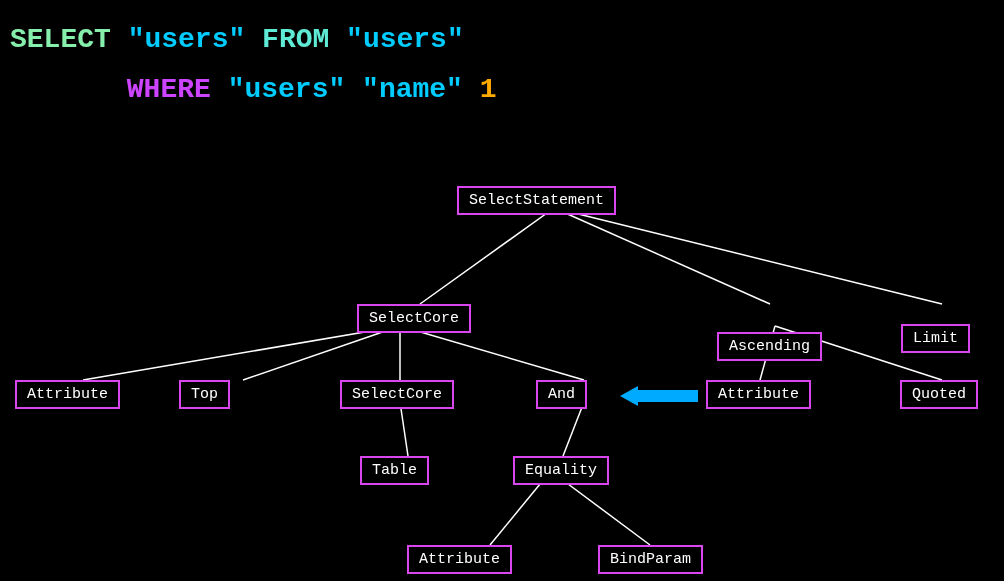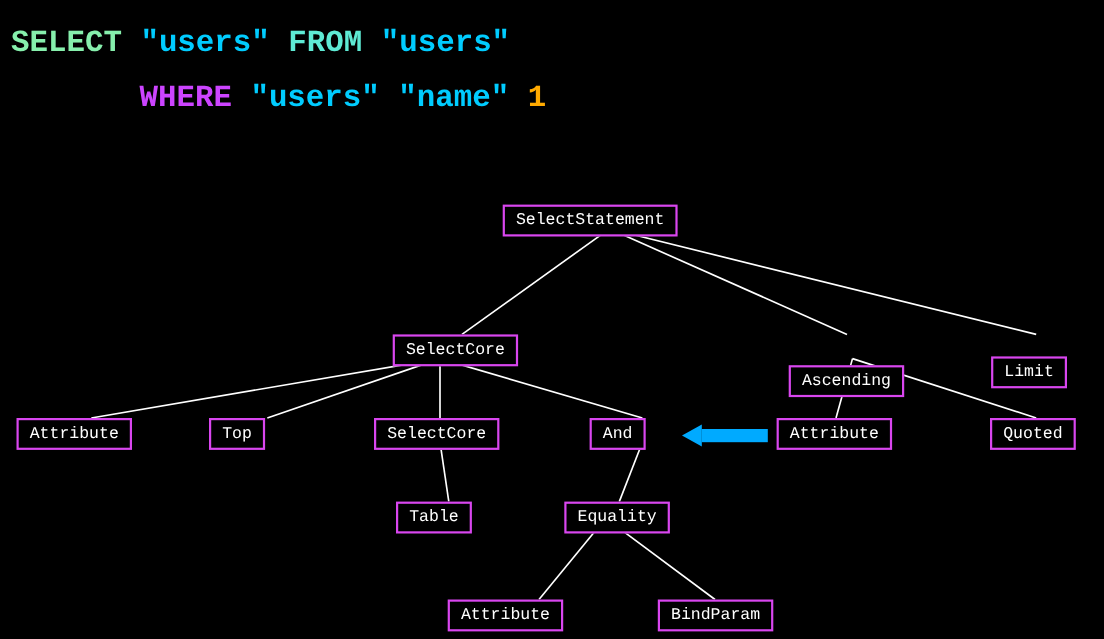--- a/index.html
+++ b/index.html
@@ -123,21 +123,21 @@
 <div class="node" style="left:457px; top:186px;">SelectStatement</div>
 
 <div class="node" style="left:357px; top:304px;">SelectCore</div>
 
 <div class="node" style="left:717px; top:304px;margin-top:28px;">Ascending</div>
 
 <div class="node" style="left:901px; top:304px;margin-top:20px;">Limit</div>
 
 <div class="node" style="left:15px; top:380px;">Attribute</div>
 
-<div class="node" style="left:190px; top:380px;">Top</div>
+<div class="node" style="left:179px; top:380px;">Top</div>
 
 <div class="node" style="left:340px; top:380px;">SelectCore</div>
 
 <div class="node" style="left:536px; top:380px;">And</div>
 
 <div class="node" style="left:706px; top:380px;">Attribute</div>
 
 <div class="node" style="left:900px; top:380px;">Quoted</div>
 
 <div class="node" style="left:360px; top:456px;">Table</div>

